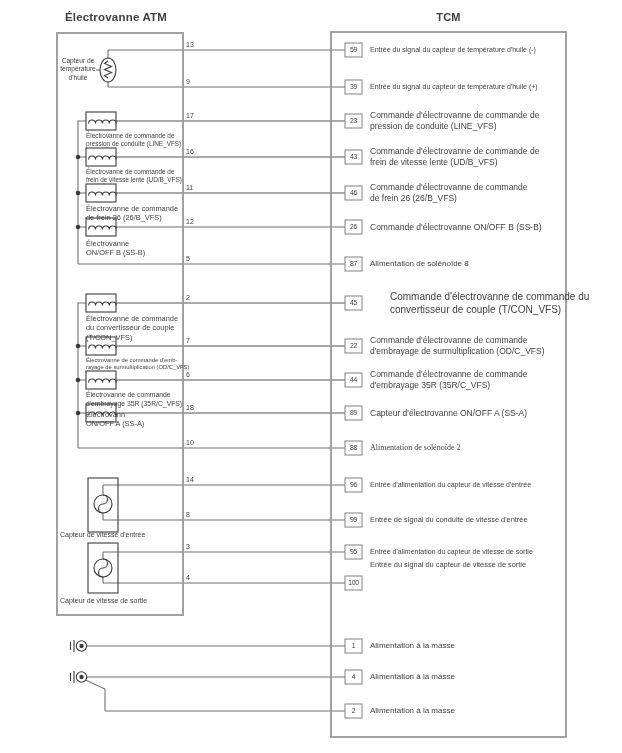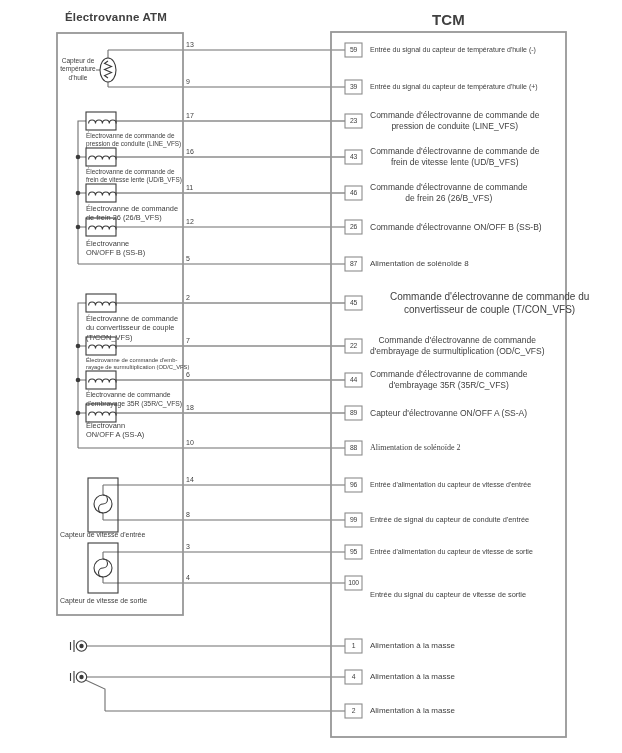--- a/index.html
+++ b/index.html
@@ -8,26 +8,26 @@
     font-family:"Liberation Sans","DejaVu Sans",sans-serif;color:#404040;padding-left:20px;
   }
   #shapes{position:absolute;left:0;top:0;}
   .panel-box{fill:none;stroke:#979797;stroke-width:1.8;}
   .comp{stroke:#3b3b3b;stroke-width:1.1;fill:none;}
   .comp-fill{fill:#ffffff;stroke:#3b3b3b;stroke-width:1.1;}
   .dot{fill:#3b3b3b;stroke:none;}
   .wire-dark{stroke:#6f6f6f;stroke-width:1.1;fill:none;}
   .wire-sol{stroke:#a9a9a9;stroke-width:2;fill:none;}
   .pin-box{fill:#ffffff;stroke:#8c8c8c;stroke-width:1.1;}
-  .panel-title{position:absolute;top:11px;text-align:center;font-weight:bold;font-size:15px;letter-spacing:.2px;}
+  .panel-title{position:absolute;top:11px;text-align:center;font-weight:bold;font-size:11px;letter-spacing:.2px;}
   #left-title{left:53px;width:126px;font-size:11.5px;}
   #right-title{left:331px;width:235px;}
   .wire-num{position:absolute;font-size:7px;height:10px;line-height:10px;}
   .pin-num{position:absolute;width:17px;height:14px;line-height:14px;text-align:center;font-size:6.8px;letter-spacing:-0.2px;}
-  .pin-label{position:absolute;transform:translateY(-50%);white-space:pre-line;line-height:1.25;text-align:center;}
+  .pin-label{position:absolute;transform:translateY(-50%);white-space:pre-line;line-height:1.25;}
   .comp-label{position:absolute;white-space:pre-line;line-height:1.28;}
   .vcenter{transform:translateY(-50%);text-align:center;}
 </style>
 </head>
 <body>
 
 <div id="canvas">
 
   <svg id="shapes" width="622" height="753" viewBox="0 0 622 753">
 
@@ -204,27 +204,27 @@
       <div class="pin-num" style="left: 345px; top: 406px;">89</div>
       <div class="pin-label" style="left: 370px; top: 413px; font-size: 8.5px;">Capteur d'électrovanne ON/OFF A (SS-A)</div>
       <div class="wire-num" style="left: 186px; top: 438px;">10</div>
       <div class="pin-num" style="left: 345px; top: 441px;">88</div>
       <div class="pin-label" style="left: 370px; top: 448px; font-size: 8px; font-family: Liberation Serif, serif;">Alimentation de solénoïde 2</div>
       <div class="wire-num" style="left: 186px; top: 475px;">14</div>
       <div class="pin-num" style="left: 345px; top: 478px;">96</div>
       <div class="pin-label" style="left: 370px; top: 485px; font-size: 7px;">Entrée d'alimentation du capteur de vitesse d'entrée</div>
       <div class="wire-num" style="left: 186px; top: 510px;">8</div>
       <div class="pin-num" style="left: 345px; top: 513px;">99</div>
-      <div class="pin-label" style="left: 370px; top: 520px; font-size: 7.4px;">Entrée de signal du capteur de conduite d'entrée</div>
+      <div class="pin-label" style="left: 370px; top: 520px; font-size: 7.4px;">Entrée de signal du conduite de vitesse d'entrée</div>
       <div class="wire-num" style="left: 186px; top: 542px;">3</div>
       <div class="pin-num" style="left: 345px; top: 545px;">95</div>
       <div class="pin-label" style="left: 370px; top: 552px; font-size: 7px;">Entrée d'alimentation du capteur de vitesse de sortie</div>
       <div class="wire-num" style="left: 186px; top: 573px;">4</div>
       <div class="pin-num" style="left: 345px; top: 576px;">100</div>
-      <div class="pin-label" style="left: 370px; top: 595px; font-size: 7.4px;">Entrée du signal du capteur de vitesse de sortie</div>
+      <div class="pin-label" style="left: 370px; top: 565px; font-size: 7.4px;">Entrée du signal du capteur de vitesse de sortie</div>
       <div class="pin-num" style="left: 345px; top: 639px;">1</div>
       <div class="pin-label" style="left: 370px; top: 646px; font-size: 8px;">Alimentation à la masse</div>
       <div class="pin-num" style="left: 345px; top: 670px;">4</div>
       <div class="pin-label" style="left: 370px; top: 677px; font-size: 8px;">Alimentation à la masse</div>
       <div class="pin-num" style="left: 345px; top: 704px;">2</div>
       <div class="pin-label" style="left: 370px; top: 711px; font-size: 8px;">Alimentation à la masse</div>
       <div class="comp-label vcenter" style="left: 56px; top: 70px; font-size: 6.6px; width: 44px;">Capteur de
 température
 d'huile</div>
       <div class="comp-label" style="left: 86px; top: 132px; font-size: 6.4px;">Électrovanne de commande de
@@ -235,18 +235,18 @@
 de frein 26 (26/B_VFS)</div>
       <div class="comp-label" style="left: 86px; top: 239px; font-size: 7.4px;">Électrovanne
 ON/OFF B (SS-B)</div>
       <div class="comp-label" style="left: 86px; top: 314px; font-size: 7.4px;">Électrovanne de commande
 du convertisseur de couple
 (T/CON_VFS)</div>
       <div class="comp-label" style="left: 86px; top: 357px; font-size: 5.8px;">Électrovanne de commande d'emb-
 rayage de surmultiplication (OD/C_VFS)</div>
       <div class="comp-label" style="left: 86px; top: 391px; font-size: 6.8px;">Électrovanne de commande
 d'embrayage 35R (35R/C_VFS)</div>
-      <div class="comp-label" style="left: 86px; top: 421px; font-size: 7.4px;">Électrovann
+      <div class="comp-label" style="left: 86px; top: 410px; font-size: 7.4px;">Électrovann
 ON/OFF A (SS-A)</div>
       <div class="comp-label" style="left: 60px; top: 531px; font-size: 7px;">Capteur de vitesse d'entrée</div>
       <div class="comp-label" style="left: 60px; top: 597px; font-size: 7px;">Capteur de vitesse de sortie</div>
     </div>
 </div>
 
 </body></html>

